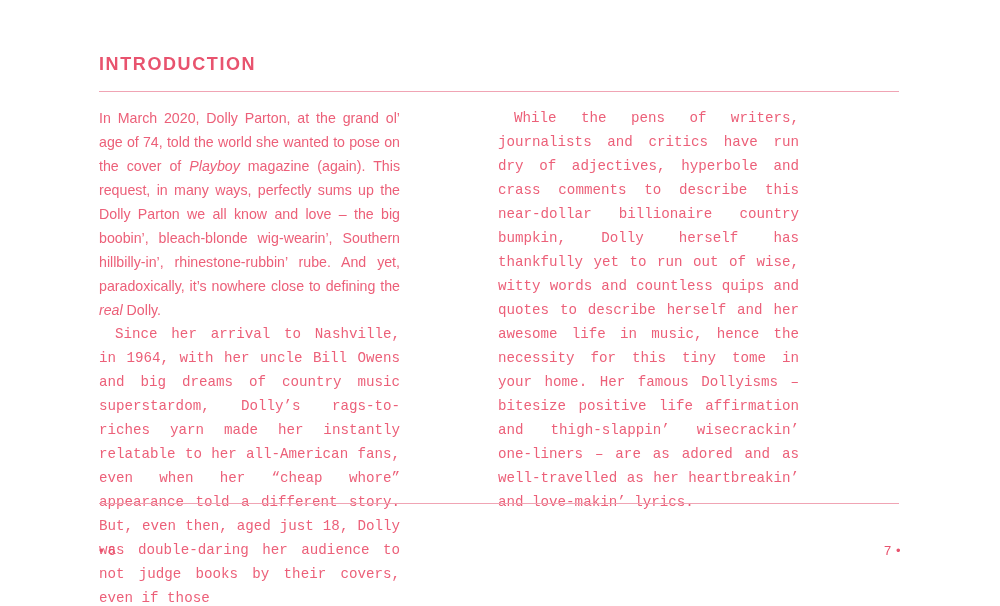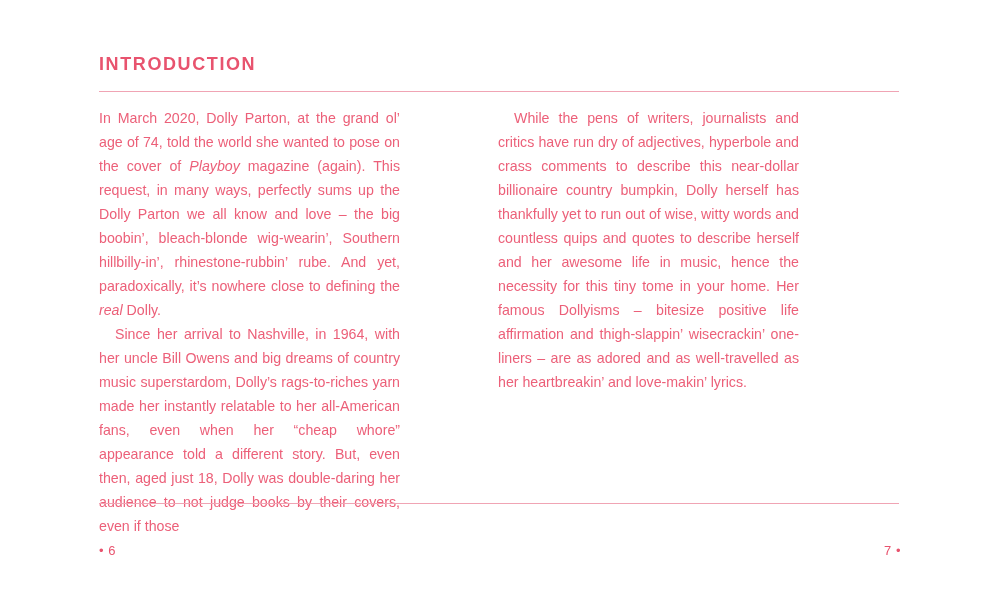--- a/index.html
+++ b/index.html
@@ -64,20 +64,21 @@
     margin: 0;
     color: #ec6079;
     font-size: 14.2px;
     line-height: 24px;
     text-align: justify;
     font-family: "Liberation Sans", sans-serif;
     hyphens: none;
   }
   p.indent {
     text-indent: 16px;
+    font-family: Liberation Mono, monospace;
   }
   em {
     font-style: italic;
   }
   .folio {
     position: absolute;
     top: 543px;
     color: #e8536e;
     font-size: 13px;
     font-family: "Liberation Sans", sans-serif;

